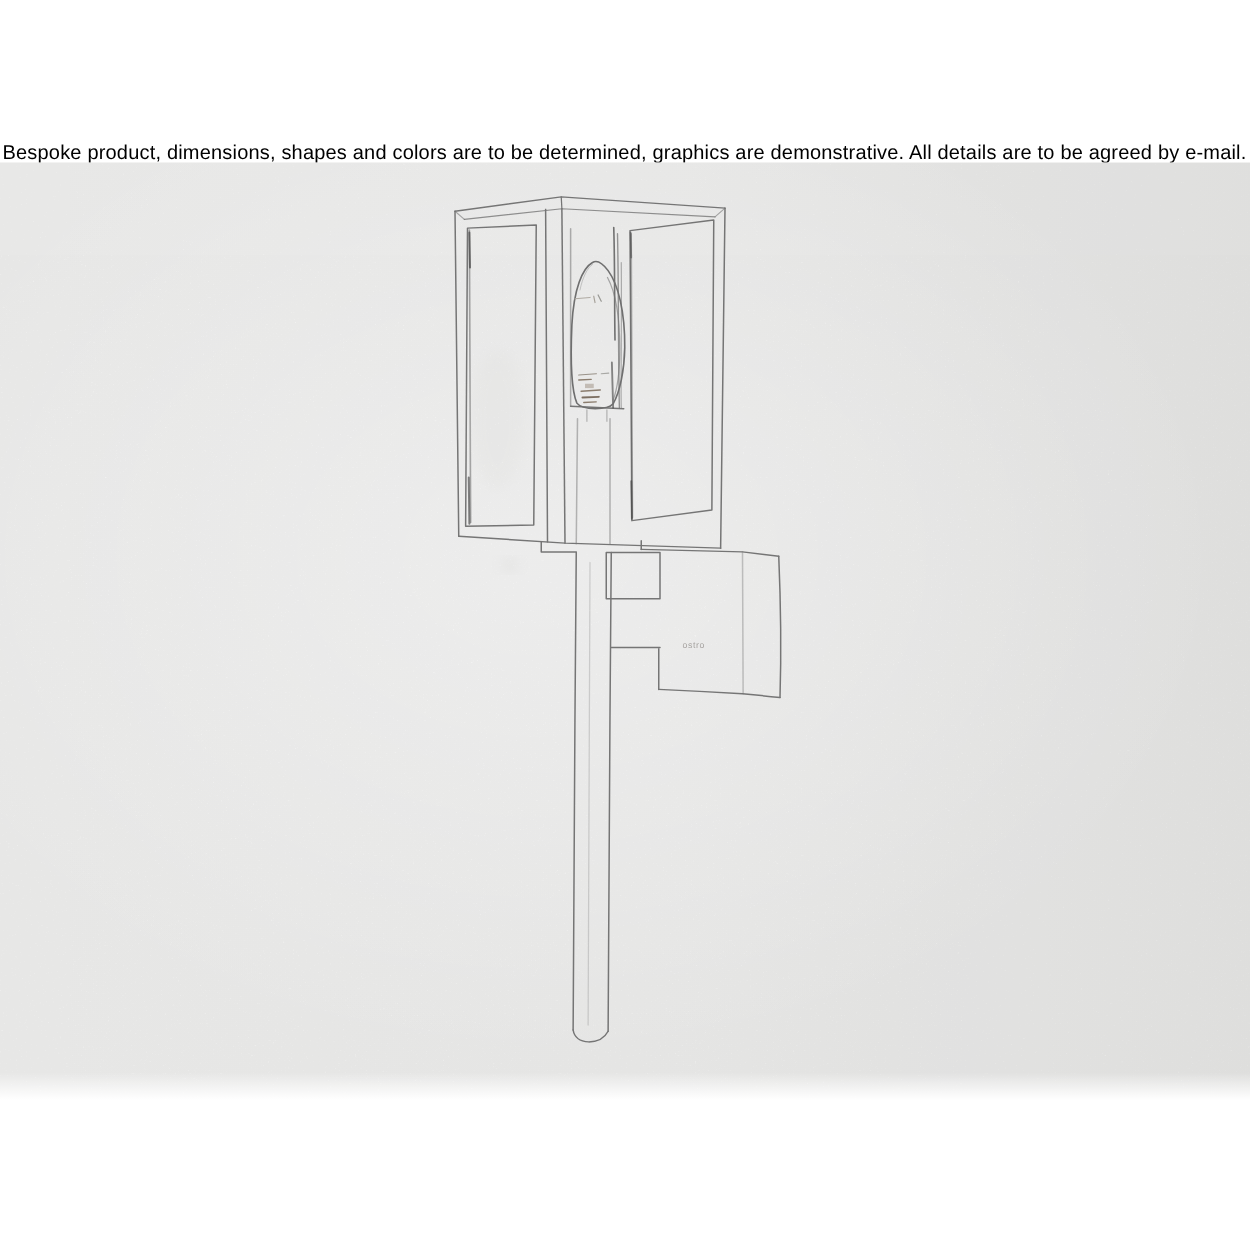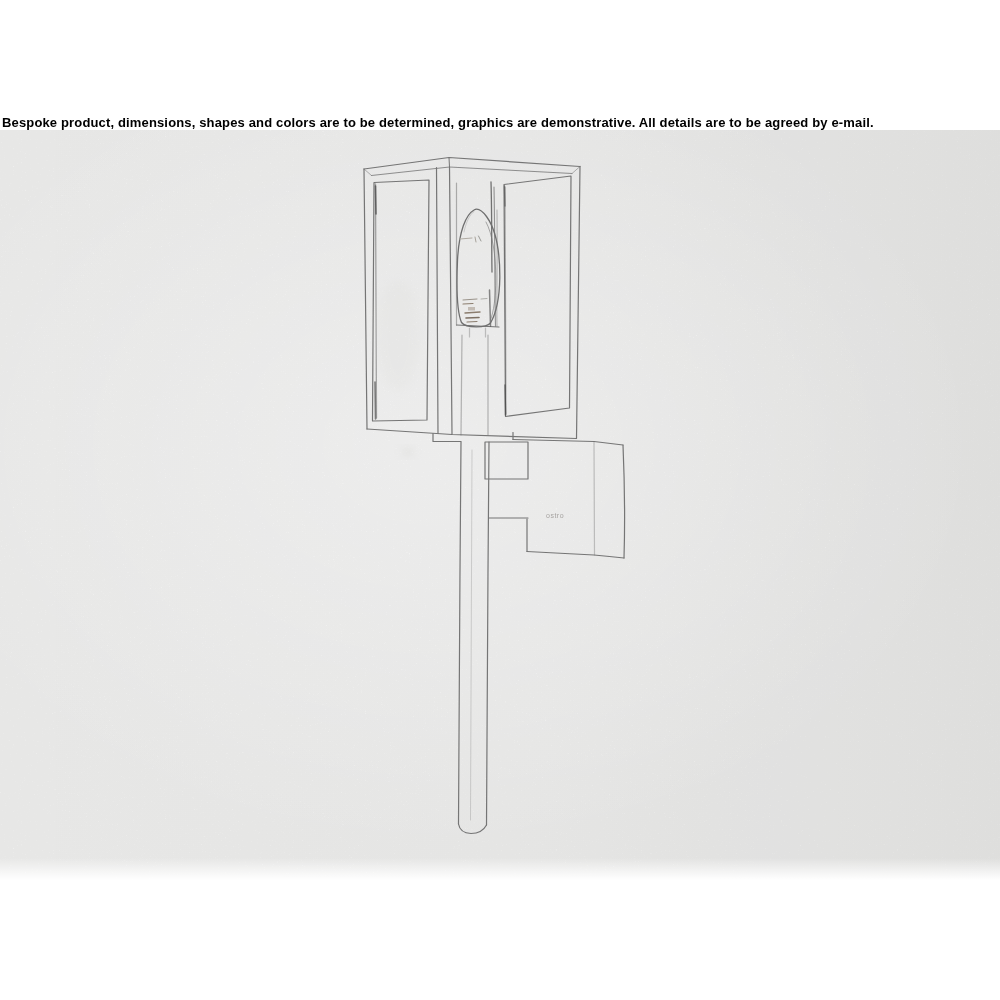--- a/index.html
+++ b/index.html
@@ -1,19 +1,19 @@
 <!DOCTYPE html>
 <html><head>
 <meta charset="utf-8">
 <style>
   html,body{margin:0;padding:0;background:#ffffff;}
   .stage{position:relative;width:1000px;height:1000px;background:#ffffff;overflow:hidden;
          font-family:"Liberation Sans",sans-serif;}
   .disclaimer{position:absolute;left:2px;top:116px;width:996px;
-              font-size:13px;font-weight:700;color:#000;letter-spacing:0.15px;line-height:13px;}
+              font-size:16px;font-weight:400;color:#000;letter-spacing:0.15px;line-height:13px;}
   .scene{position:absolute;left:0;top:130px;width:1000px;height:750px;background:#f7f7f6;}
   .scene svg{display:block;}
 </style>
 </head>
 <body>
 
 <div class="stage">
 
   <div class="disclaimer">Bespoke product, dimensions, shapes and colors are to be determined, graphics are demonstrative. All details are to be agreed by e-mail.</div>
 

